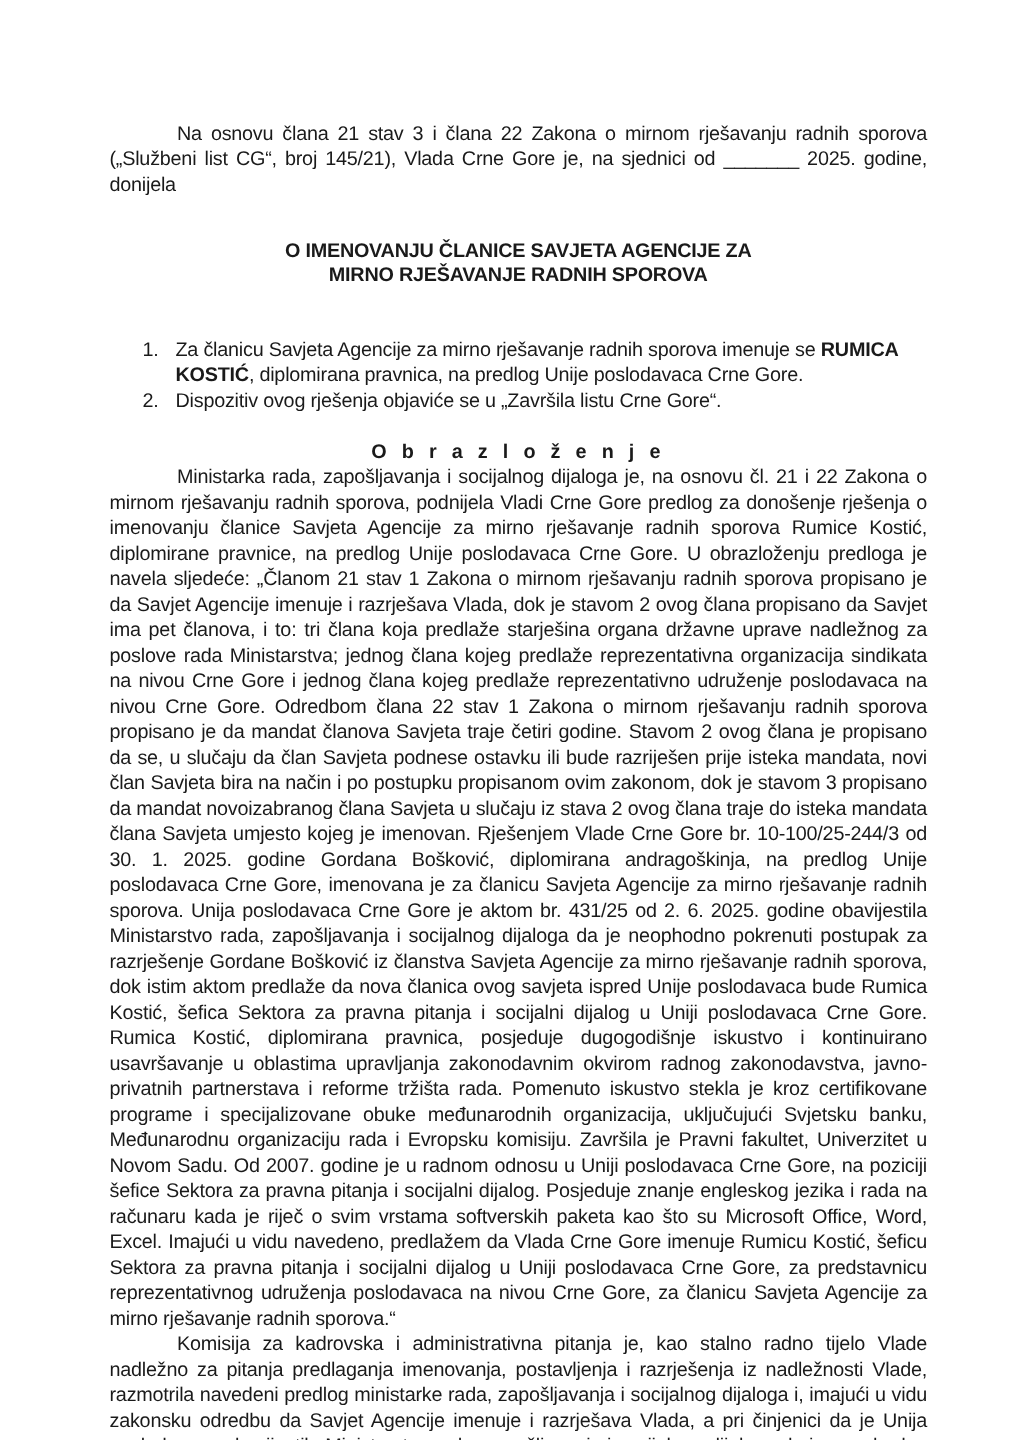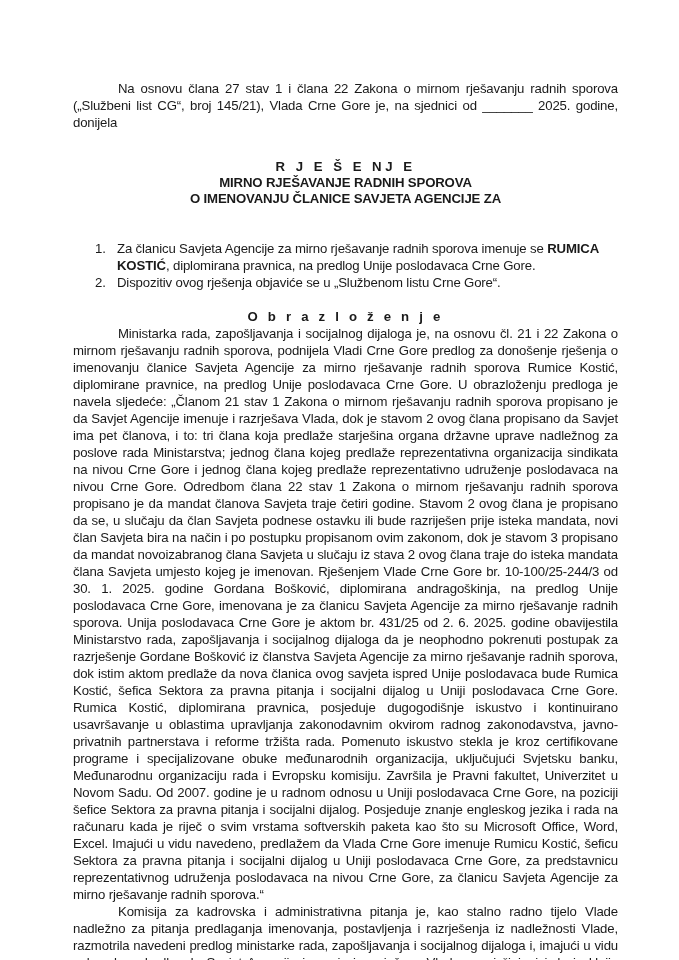--- a/index.html
+++ b/index.html
@@ -73,34 +73,33 @@
       letter-spacing: 3.2px;
       margin-top: 17px;
     }
   </style>
 </head>
 <body>
 
 <div class="page">
 
 
-  <p class="indent">Na osnovu člana 27 stav 1 i člana 22 Zakona o mirnom rješavanju radnih sporova („Službeni list CG“, broj 145/21), Vlada Crne Gore je, na sjednici od _______ 2025. godine, donijela</p>
+  <p class="indent">Na osnovu člana 21 stav 3 i člana 22 Zakona o mirnom rješavanju radnih sporova („Službeni list CG“, broj 145/21), Vlada Crne Gore je, na sjednici od _______ 2025. godine, donijela</p>
 
   <div class="title-block">
-    <div class="spaced">R J E Š E NJ E</div>
+    <div>O IMENOVANJU ČLANICE SAVJETA AGENCIJE ZA</div>
     <div>MIRNO RJEŠAVANJE RADNIH SPOROVA</div>
-    <div>O IMENOVANJU ČLANICE SAVJETA AGENCIJE ZA</div>
   </div>
 
   <ol class="dispositive">
     <li>
       <span class="num">1.</span><span>Za članicu Savjeta Agencije za mirno rješavanje radnih sporova imenuje se </span><span class="bold">RUMICA KOSTIĆ</span><span>, diplomirana pravnica, na predlog Unije poslodavaca Crne Gore.</span>
     </li>
     <li>
-      <span class="num">2.</span><span>Dispozitiv ovog rješenja objaviće se u „Službenom listu Crne Gore“.</span>
+      <span class="num">2.</span><span>Dispozitiv ovog rješenja objaviće se u „Završila listu Crne Gore“.</span>
     </li>
   </ol>
 
   <div class="section-heading">O b r a z l o ž e n j e</div>
 
   <p class="indent">Ministarka rada, zapošljavanja i socijalnog dijaloga je, na osnovu čl. 21 i 22 Zakona o mirnom rješavanju radnih sporova, podnijela Vladi Crne Gore predlog  za donošenje rješenja o imenovanju članice Savjeta Agencije za mirno rješavanje radnih sporova Rumice Kostić, diplomirane pravnice, na predlog Unije poslodavaca Crne Gore. U obrazloženju predloga je navela sljedeće: „Članom 21 stav 1 Zakona o mirnom rješavanju radnih sporova propisano je da Savjet Agencije imenuje i razrješava Vlada, dok je stavom 2 ovog člana propisano da Savjet ima pet članova, i to: tri člana koja predlaže starješina organa državne uprave nadležnog za poslove rada Ministarstva; jednog člana kojeg predlaže reprezentativna organizacija sindikata na nivou Crne Gore i jednog člana kojeg predlaže reprezentativno udruženje poslodavaca na nivou Crne Gore. Odredbom člana 22 stav 1 Zakona o mirnom rješavanju radnih sporova propisano je da mandat članova Savjeta traje četiri godine. Stavom 2 ovog člana je propisano da se, u slučaju da član Savjeta podnese ostavku ili bude razriješen prije isteka mandata, novi član Savjeta bira na način i po postupku propisanom ovim zakonom, dok je stavom 3 propisano da mandat novoizabranog člana Savjeta u slučaju iz stava 2 ovog člana traje do isteka mandata člana Savjeta umjesto kojeg je imenovan. Rješenjem Vlade Crne Gore br. 10-100/25-244/3 od 30. 1. 2025. godine Gordana Bošković, diplomirana andragoškinja, na predlog Unije poslodavaca Crne Gore, imenovana je za članicu Savjeta Agencije za mirno rješavanje radnih sporova. Unija poslodavaca Crne Gore je aktom br. 431/25 od 2. 6. 2025. godine obavijestila Ministarstvo rada, zapošljavanja i socijalnog dijaloga da je neophodno pokrenuti postupak za razrješenje Gordane Bošković iz članstva Savjeta Agencije za mirno rješavanje radnih sporova, dok istim aktom predlaže da nova članica ovog savjeta ispred Unije poslodavaca bude Rumica Kostić, šefica Sektora za pravna pitanja i socijalni dijalog u Uniji poslodavaca Crne Gore. Rumica Kostić, diplomirana pravnica, posjeduje dugogodišnje iskustvo i kontinuirano usavršavanje u oblastima upravljanja zakonodavnim okvirom radnog zakonodavstva, javno-privatnih partnerstava i reforme tržišta rada. Pomenuto iskustvo stekla je kroz certifikovane programe i specijalizovane obuke međunarodnih organizacija, uključujući Svjetsku banku, Međunarodnu organizaciju rada i Evropsku komisiju. Završila je Pravni fakultet, Univerzitet u Novom Sadu. Od 2007. godine je u radnom odnosu u Uniji poslodavaca Crne Gore, na poziciji šefice Sektora za pravna pitanja i socijalni dijalog. Posjeduje znanje engleskog jezika i rada na računaru kada je riječ o svim vrstama softverskih paketa kao što su Microsoft Office, Word, Excel. Imajući u vidu navedeno, predlažem da Vlada Crne Gore imenuje Rumicu Kostić, šeficu Sektora za pravna pitanja i socijalni dijalog u Uniji poslodavaca Crne Gore, za predstavnicu reprezentativnog udruženja poslodavaca na nivou Crne Gore, za članicu Savjeta Agencije za mirno rješavanje radnih sporova.“</p>
   <p class="indent">Komisija za kadrovska i administrativna pitanja je, kao stalno radno tijelo Vlade nadležno za pitanja predlaganja imenovanja, postavljenja i razrješenja iz nadležnosti Vlade, razmotrila navedeni predlog ministarke rada, zapošljavanja i socijalnog dijaloga i, imajući u vidu zakonsku odredbu da Savjet Agencije imenuje i razrješava Vlada, a pri činjenici da je Unija poslodavaca obavijestila Ministarstvo rada, zapošljavanja i socijalnog dijaloga da je neophodno razriješiti raniju članicu Gordanu Bošković zbog prestanka radnog odnosa i predložila da se za novu članicu Savjeta Agencije za mirno rješavanje radnih sporova imenuje</p>
 
 </div>
 

